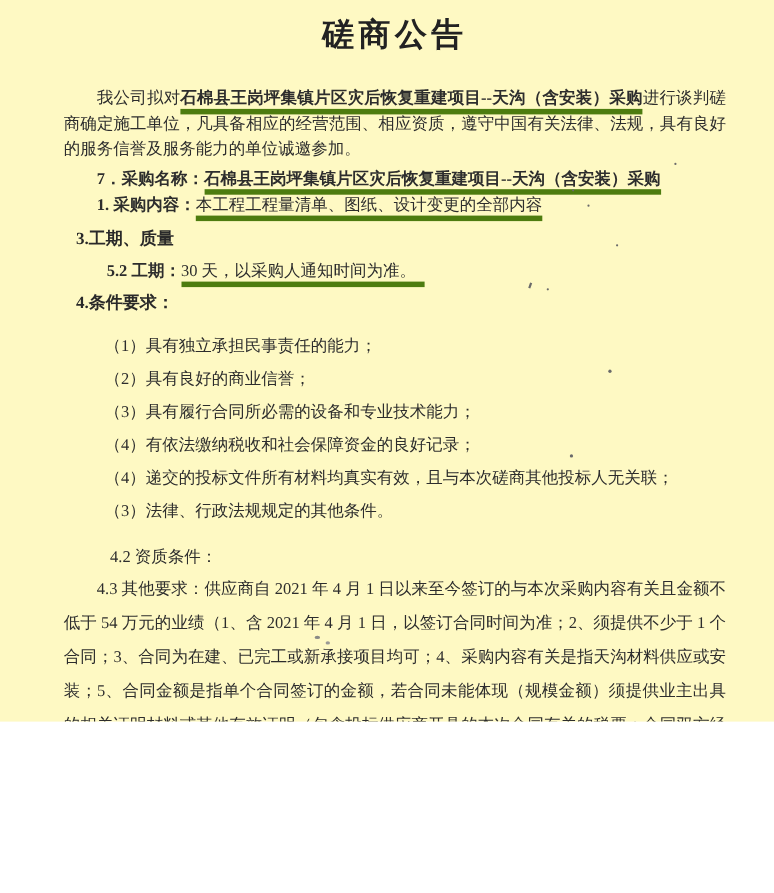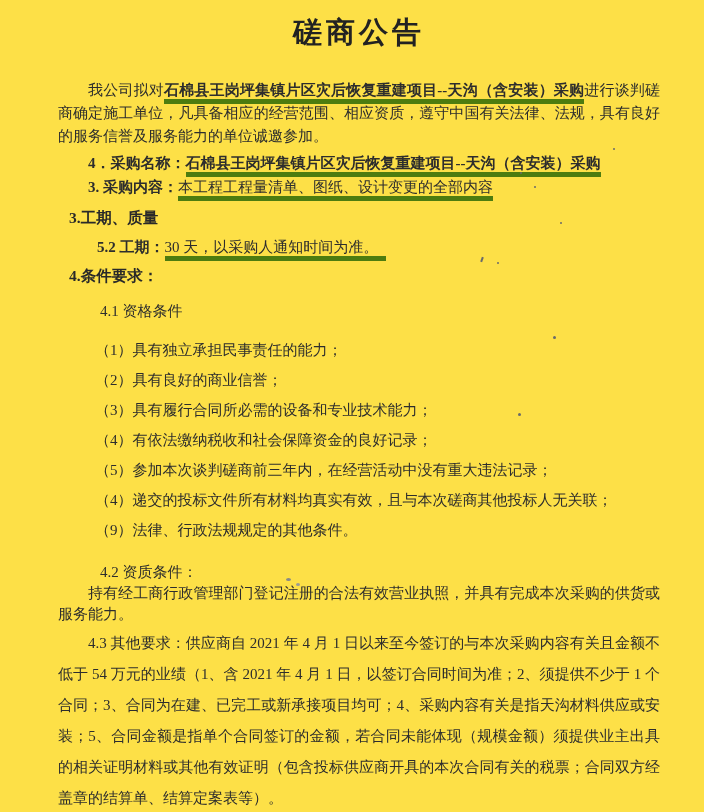--- a/index.html
+++ b/index.html
@@ -1,20 +1,20 @@
 <!DOCTYPE html>
 <html><head>
 <meta charset="utf-8">
 <style>
   html, body { margin: 0; padding: 0; }
   .page {
     position: relative;
     width: 704px;
-    height: 812px;
-    background: #fde047;
+    height: 656px;
+    background: #fef9c3;
     overflow: hidden;
     font-family: "Liberation Serif", "DejaVu Serif", serif;
     color: #2d2d2d;
     box-sizing: border-box;
   }
   .content {
     position: absolute;
     left: 58px;
     top: 0;
     width: 602px;
@@ -106,46 +106,43 @@
 <body>
 
 <div class="page">
   <div class="content">
 
     <div class="doc-title">磋商公告</div>
 
     <div class="para intro"><span>我公司拟对</span><span class="b u">石棉县王岗坪集镇片区灾后恢复重建项目--天沟（含安装）采购</span><span>进行谈判磋商确定施工单位，凡具备相应的经营范围、相应资质，遵守中国有关法律、法规，具有良好的服务信誉及服务能力的单位诚邀参加。</span></div>
 
     <div class="list12">
-      <div><span class="b">4．采购名称：</span><span class="b u">石棉县王岗坪集镇片区灾后恢复重建项目--天沟（含安装）采购</span></div>
-      <div><span class="b">3. 采购内容：</span><span class="u">本工程工程量清单、图纸、设计变更的全部内容</span></div>
+      <div><span class="b">7．采购名称：</span><span class="b u">石棉县王岗坪集镇片区灾后恢复重建项目--天沟（含安装）采购</span></div>
+      <div><span class="b">1. 采购内容：</span><span class="u">本工程工程量清单、图纸、设计变更的全部内容</span></div>
     </div>
 
     <div class="sec-heading">3.工期、质量</div>
 
     <div class="sub3"><span class="b">5.2 工期：</span><span class="u val">30 天，以采购人通知时间为准。</span></div>
 
 
     <div class="sec-heading sec4">4.条件要求：</div>
 
-    <div class="sub41-heading">4.1 资格条件</div>
 
     <div class="cond-list">
       <div class="cond-item">（1）具有独立承担民事责任的能力；</div>
       <div class="cond-item">（2）具有良好的商业信誉；</div>
       <div class="cond-item">（3）具有履行合同所必需的设备和专业技术能力；</div>
       <div class="cond-item">（4）有依法缴纳税收和社会保障资金的良好记录；</div>
-      <div class="cond-item">（5）参加本次谈判磋商前三年内，在经营活动中没有重大违法记录；</div>
       <div class="cond-item">（4）递交的投标文件所有材料均真实有效，且与本次磋商其他投标人无关联；</div>
-      <div class="cond-item">（9）法律、行政法规规定的其他条件。</div>
+      <div class="cond-item">（3）法律、行政法规规定的其他条件。</div>
     </div>
 
     <div class="sub42-heading">4.2 资质条件：</div>
 
-    <div class="para para42">持有经工商行政管理部门登记注册的合法有效营业执照，并具有完成本次采购的供货或服务能力。</div>
 
     <div class="para43">4.3 其他要求：供应商自 2021 年 4 月 1 日以来至今签订的与本次采购内容有关且金额不低于 54 万元的业绩（1、含 2021 年 4 月 1 日，以签订合同时间为准；2、须提供不少于 1 个合同；3、合同为在建、已完工或新承接项目均可；4、采购内容有关是指天沟材料供应或安装；5、合同金额是指单个合同签订的金额，若合同未能体现（规模金额）须提供业主出具的相关证明材料或其他有效证明（包含投标供应商开具的本次合同有关的税票；合同双方经盖章的结算单、结算定案表等）。</div>
 
   </div>
 
   <div class="speck" style="left:534px;top:186px;width:2px;height:2px;"></div>
   <div class="speck" style="left:520px;top:172px;width:2px;height:2px;"></div>
   <div class="speck" style="left:553px;top:336px;width:3px;height:3px;"></div>
   <div class="speck" style="left:518px;top:413px;width:3px;height:3px;"></div>
   <div class="speck" style="left:481px;top:257px;width:2px;height:5px;transform:rotate(20deg);border-radius:0;"></div>

